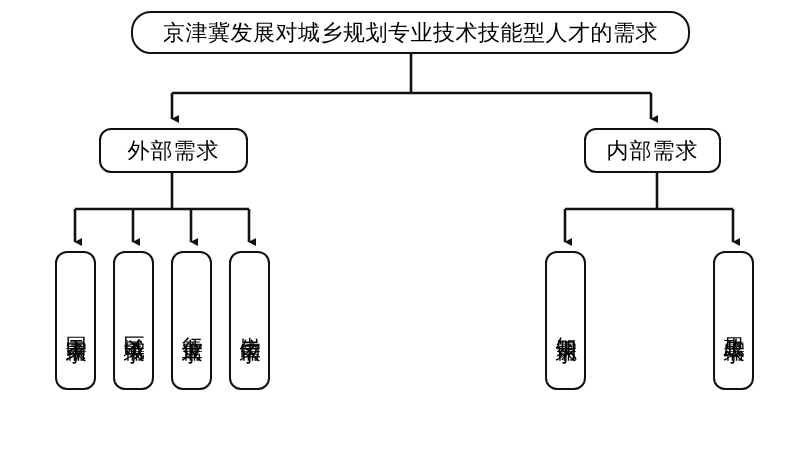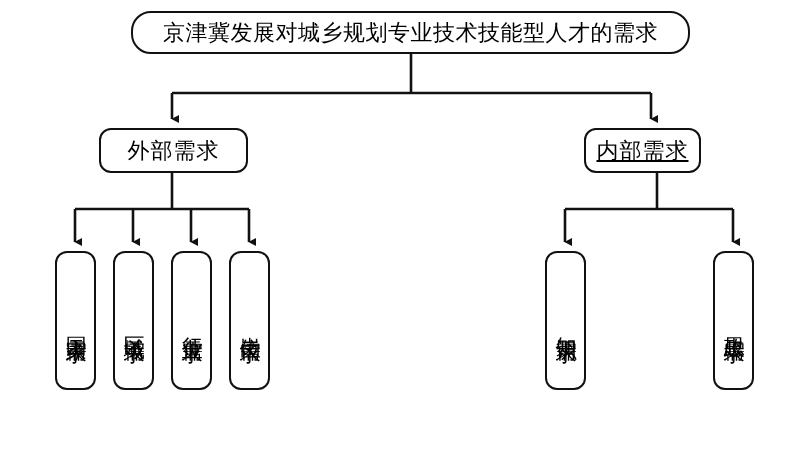--- a/index.html
+++ b/index.html
@@ -44,21 +44,21 @@
     letter-spacing: 0.5px;
   }
   .node-mid {
     top: 128px;
     height: 45px;
     border-radius: 12px;
     font-size: 22px;
     letter-spacing: 1px;
   }
   .node-mid-left  { left: 99px;  width: 149px; }
-  .node-mid-right { left: 584px; width: 117px; text-decoration: underline; }
+  .node-mid-right { left: 584px; width: 137px; }
 
   .node-leaf {
     top: 251px;
     width: 41px;
     height: 139px;
     border-radius: 12px;
     font-size: 21px;
     line-height: 1.12;
     writing-mode: vertical-rl;
     text-orientation: upright;

